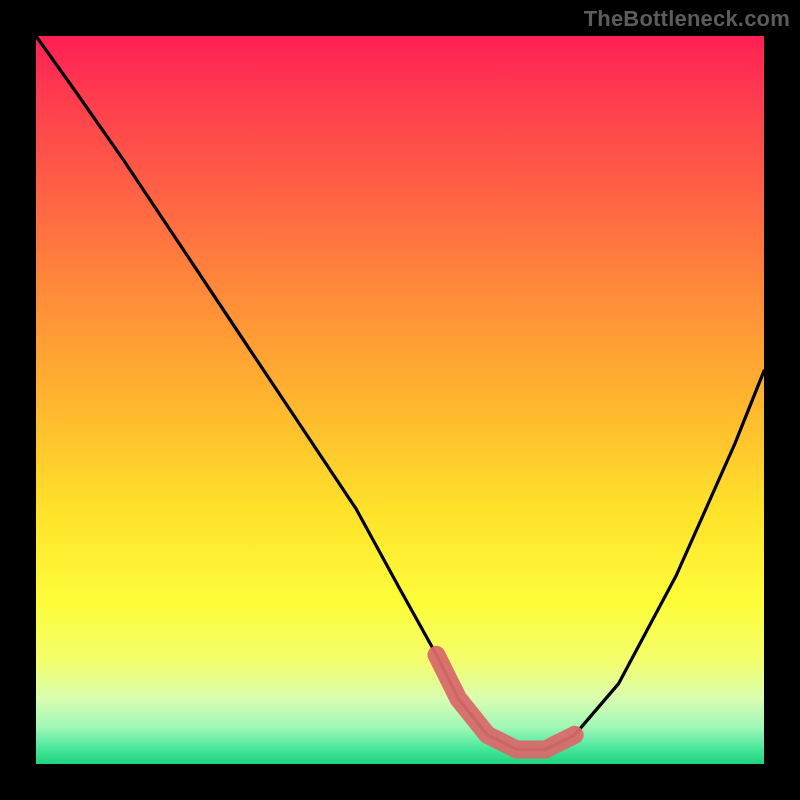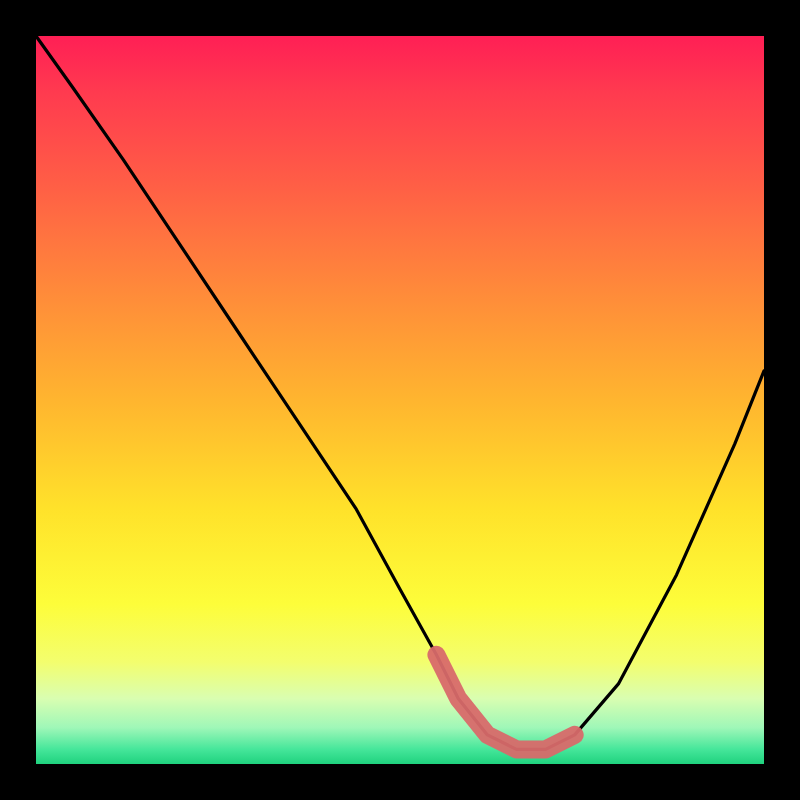--- a/index.html
+++ b/index.html
@@ -57,20 +57,21 @@
     width: 728px;
     height: 728px;
     overflow: visible;
   }
 </style>
 </head>
 <body>
 
 <div class="frame">
 
+  <div class="brand">TheBottleneck.com</div>
 
   <div class="plot">
     <svg class="curve" viewBox="0 0 728 728" preserveAspectRatio="none">
       <path id="curvePath" fill="none" stroke-width="3.2" stroke-linecap="round" stroke-linejoin="round" d="M0.0 0.0 L36.4 51.0 L87.4 123.8 L145.6 211.1 L203.8 298.5 L262.1 385.8 L320.3 473.2 L364.0 553.3 L400.4 618.8 L422.2 662.5 L451.4 698.9 L480.5 713.4 L509.6 713.4 L538.7 698.9 L582.4 647.9 L640.6 538.7 L698.9 407.7 L728.0 334.9" stroke="#000000"></path>
       <path id="hlPath" fill="none" stroke-width="18" stroke-linecap="round" stroke-linejoin="round" opacity="0.95" d="M400.4 618.8 L422.2 662.5 L451.4 698.9 L480.5 713.4 L509.6 713.4 L538.7 698.9" stroke="#d86a6a"></path>
     </svg>
   </div>
 
 </div>
 

